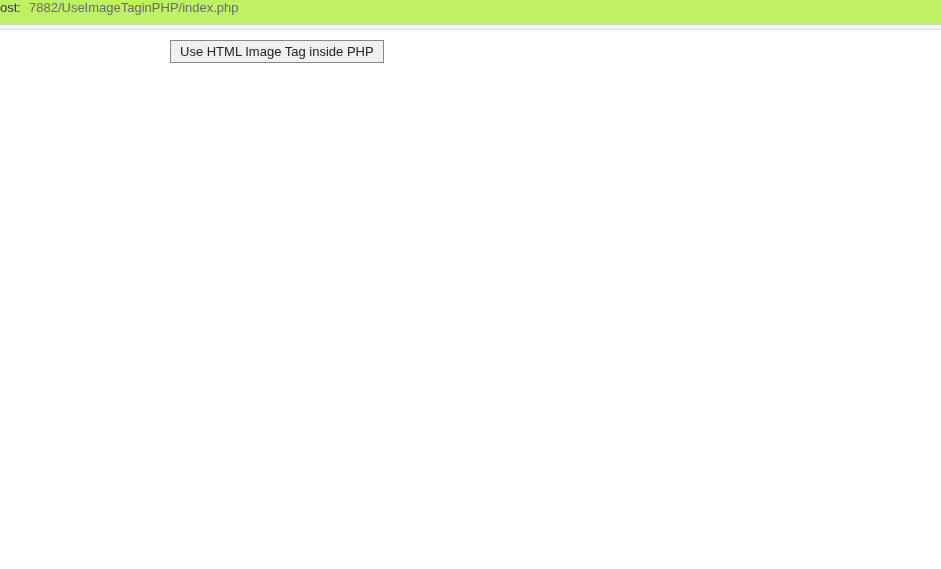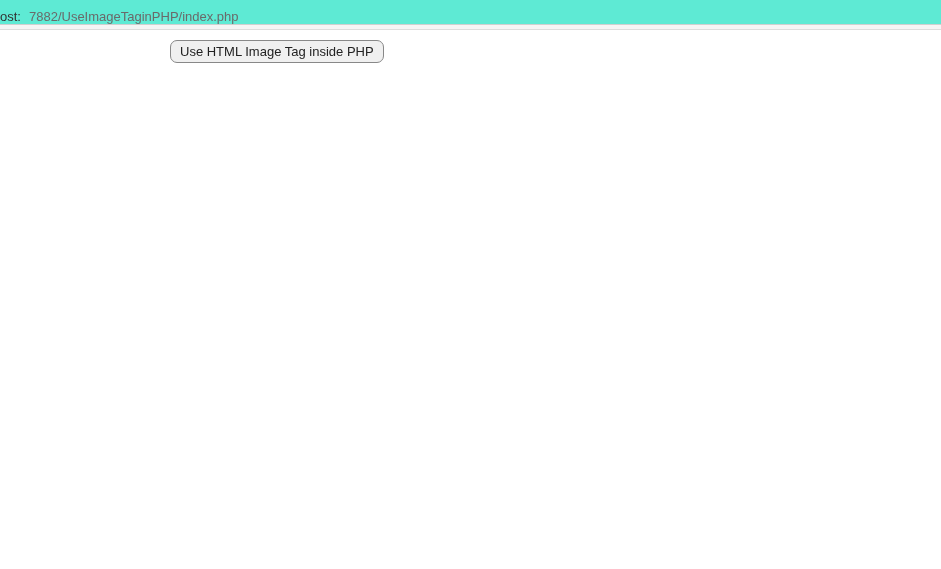--- a/index.html
+++ b/index.html
@@ -8,24 +8,24 @@
       box-sizing: border-box;
     }
     body {
       font-family: Arial, sans-serif;
       background: #ffffff;
       width: 941px;
       height: 569px;
       overflow: hidden;
     }
     .address-bar {
-      background: #5eead4;
+      background: #bef264;
       height: 25px;
       display: flex;
-      align-items: flex-end;
+      align-items: flex-start;
       padding-left: 0;
       border-bottom: 1px solid #d0d0d0;
       font-size: 13px;
       color: #333;
     }
     .address-bar .url-prefix {
       color: #333;
     }
     .address-bar .url-path {
       color: #6a6a6a;
@@ -38,21 +38,21 @@
     }
     .content {
       padding-top: 10px;
       padding-left: 170px;
       display: flex;
       gap: 6px;
     }
     button {
       background: #f0f0f0;
       border: 1px solid #888;
-      border-radius: 7px;
+      border-radius: 0;
       padding: 3px 9px;
       font-size: 13px;
       font-family: Arial, sans-serif;
       color: #222;
       cursor: pointer;
     }
   </style>
 </head>
 <body>
 

